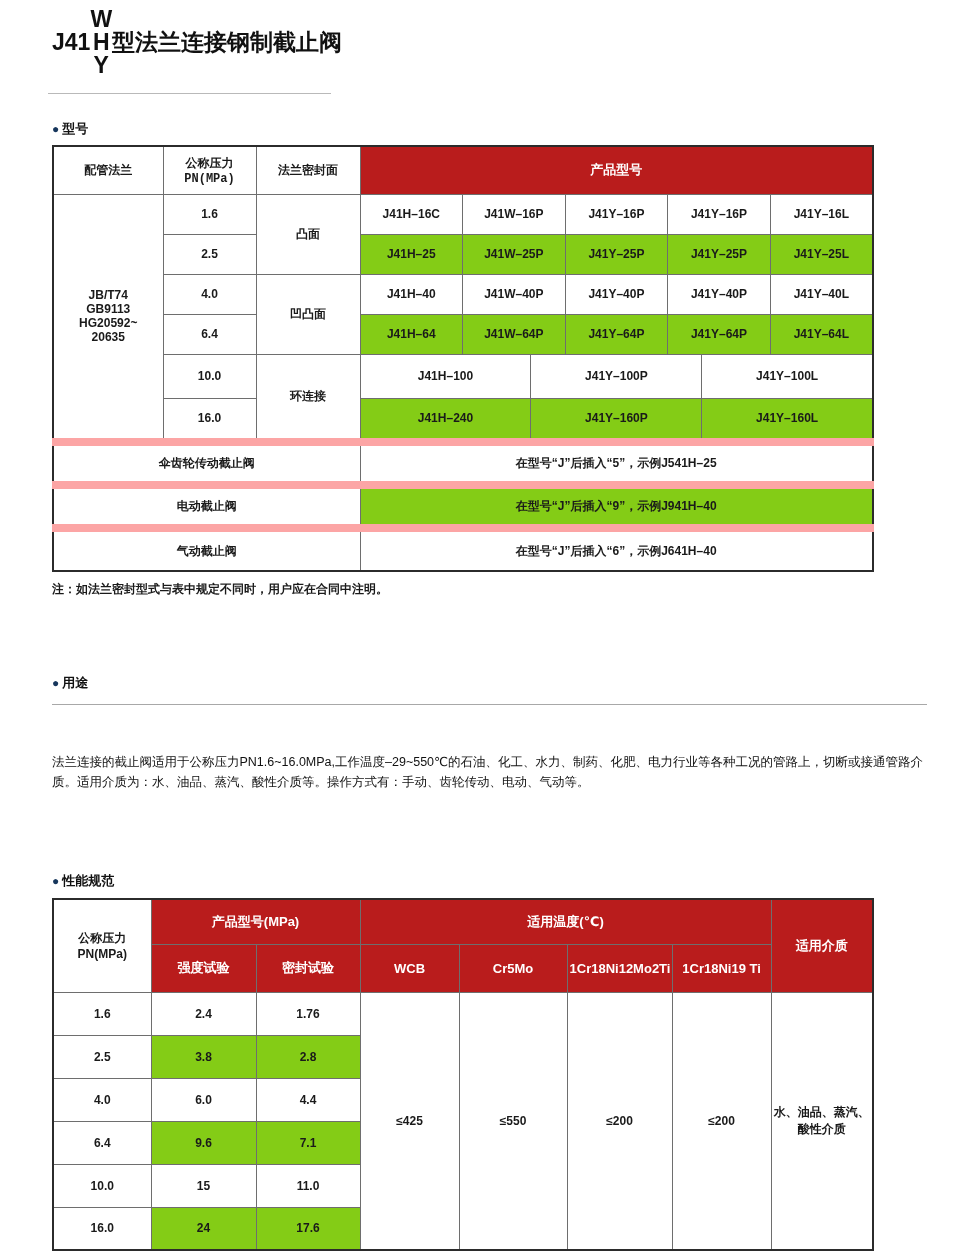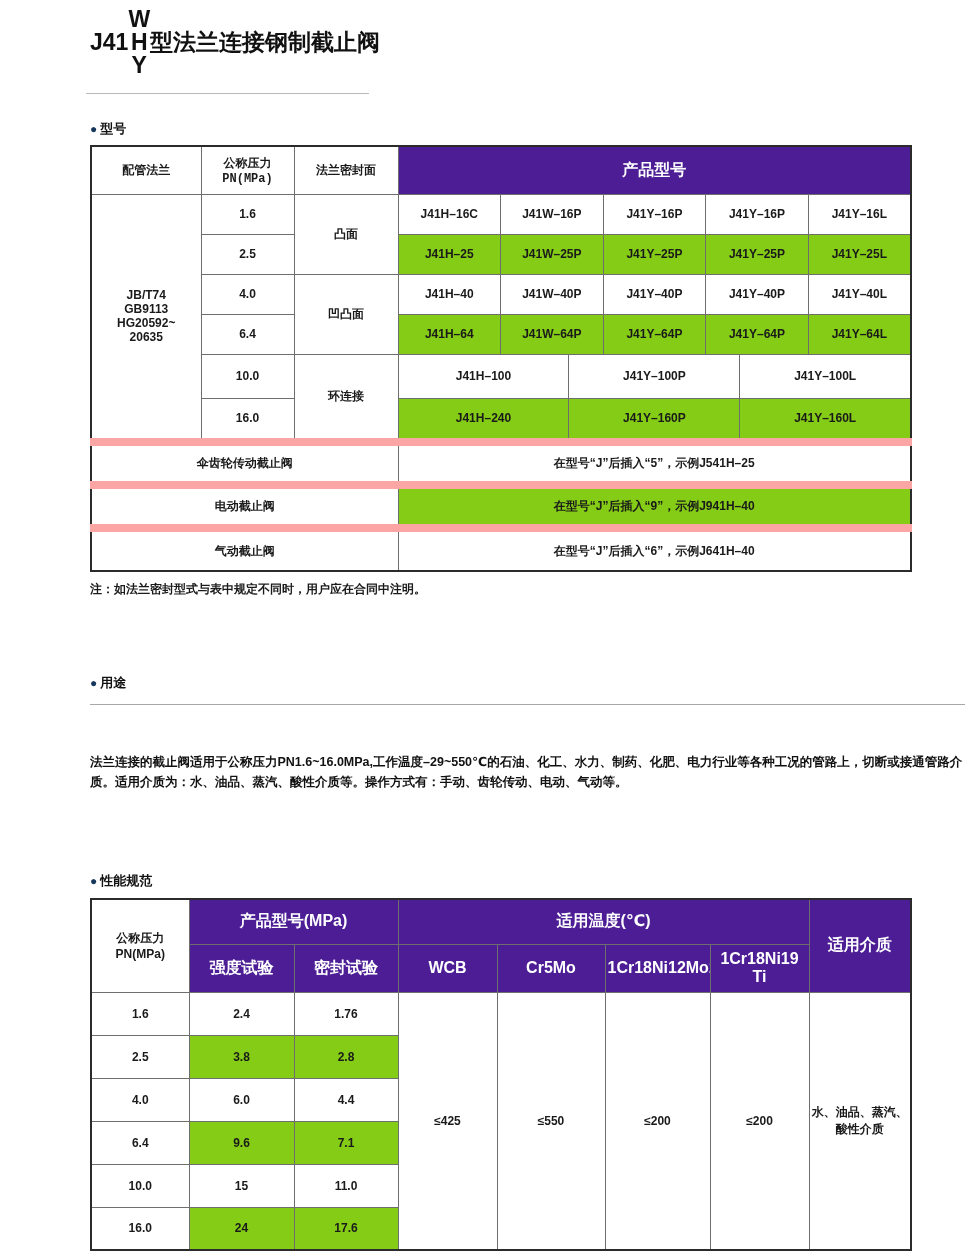--- a/index.html
+++ b/index.html
@@ -1,58 +1,58 @@
 <!DOCTYPE html>
 <html><head>
 <meta charset="utf-8">
 <style>
   html,body{margin:0;padding:0;}
   body{
     width:969px;height:1256px;background:#ffffff;
     font-family:"Liberation Sans","DejaVu Sans",sans-serif;
     color:#1a1a1a;overflow:hidden;
   }
-  .content{padding:8px 0 0 90px;}
+  .content{padding:8px 0 0 52px;}
 
   
   .title{display:flex;align-items:center;font-size:23px;font-weight:bold;color:#111;}
   .title .stack{display:inline-flex;flex-direction:column;align-items:center;line-height:1.0;}
   .title .stack span{display:block;}
   .title-divider{width:283px;border:none;border-top:1px solid #b9b9b9;margin:16px 0 0 -4px;}
 
   
   .sec-heading{font-size:13px;font-weight:bold;color:#111;display:flex;align-items:center;}
   .bullet{color:#16365c;font-size:12px;margin-right:3px;line-height:1;}
 
   
   table{border-collapse:collapse;table-layout:fixed;width:820px;}
   td,th{
     border:1px solid #6e6e6e;text-align:center;vertical-align:middle;
     font-size:12px;font-weight:bold;color:#1a1a1a;padding:2px;
     overflow:hidden;
   }
   table{border:2px solid #2b2b2b;}
-  th.blue,td.blue{background:#4c1d95;color:#ffffff;font-size:16px;}
+  th.blue,td.blue{background:#b91c1c;color:#ffffff;font-size:13px;}
   td.sc{background:#84cc16;}
   .prewrap{white-space:pre-line;}
   tr.special td{border-top:8px solid #fca5a5;}
 
   .t1-hdr{height:48px;font-family:Liberation Mono, monospace;}
   .t1-row{height:40px;}
   .t1-row-tall{height:44px;}
   .t1-special{height:43px;}
 
   .t2-hdrA{height:45px;}
   .t2-hdrB{height:48px;}
   .t2-row{height:43px;}
 
   
   .note{font-size:12px;font-weight:bold;margin-top:9px;}
   .usage-divider{width:875px;border:none;border-top:1px solid #a8a8a8;margin:12px 0 9px 0;}
-  .usage-text{width:876px;font-size:12.5px;font-weight:bold;line-height:1.6;color:#111;margin-top:47px;}
+  .usage-text{width:876px;font-size:12.5px;font-weight:normal;line-height:1.6;color:#111;margin-top:47px;}
 
   .mt-model{margin-top:26px;}
   .mt-table1{margin-top:7px;}
   .mt-usage{margin-top:76px;}
   .mt-perf{margin-top:80px;}
   .mt-table2{margin-top:8px;}
 </style>
 </head>
 <body>
 

